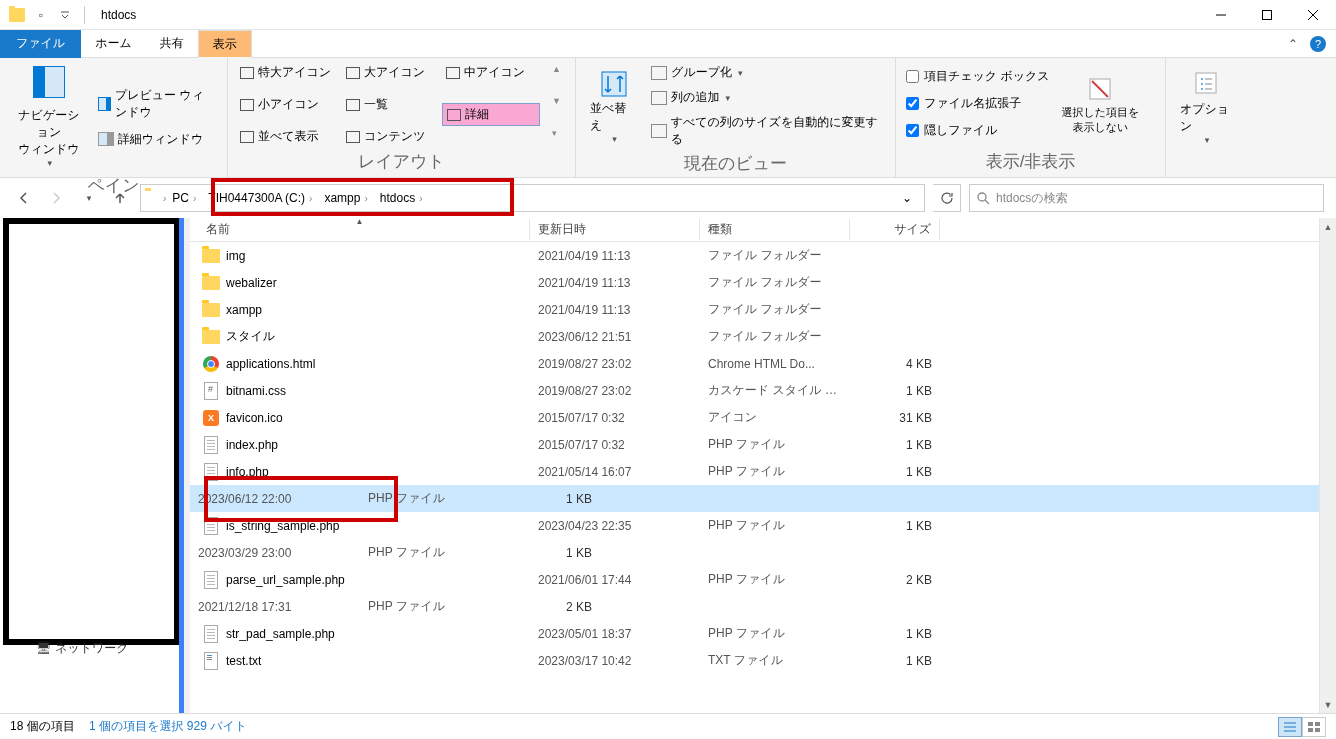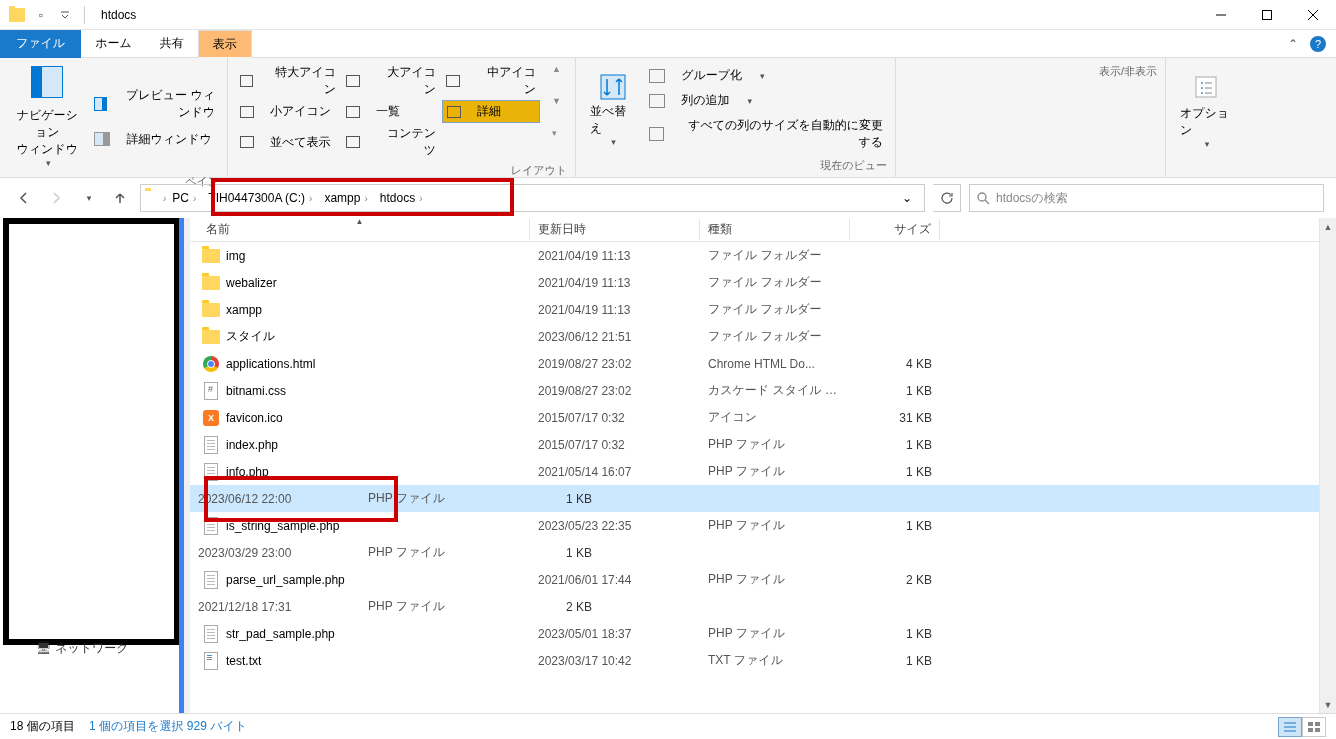--- a/index.html
+++ b/index.html
@@ -21,30 +21,30 @@
     .tab-file { background: #1979CA; color: #fff; padding: 0 16px; height: 28px; display: flex; align-items: center; }
     .tab { padding: 0 14px; height: 28px; display: flex; align-items: center; cursor: pointer; }
     .tab.active { background: #fdba74; border: 1px solid #ddd; border-bottom: 1px solid #f5f5f5; margin-bottom: -1px; }
     .ribbon-tabs-right { margin-left: auto; display: flex; align-items: center; padding-right: 10px; gap: 12px; }
     .help-icon { width: 16px; height: 16px; border-radius: 50%; background: #1979CA; color: #fff; display: flex; align-items: center; justify-content: center; font-size: 11px; }
     
     
     .ribbon-body { height: 120px; background: #f5f5f5; border-bottom: 1px solid #ddd; display: flex; }
     .ribbon-group { border-right: 1px solid #ddd; padding: 4px 8px; display: flex; flex-direction: column; }
     .ribbon-group-content { flex: 1; display: flex; gap: 4px; }
-    .ribbon-group-label { text-align: right; font-size: 11px; color: #666; padding-top: 2px; }
+    .ribbon-group-label { text-align: center; font-size: 17px; color: #666; padding-top: 2px; }
     .ribbon-large-btn { display: flex; flex-direction: column; align-items: center; justify-content: center; padding: 4px 6px; cursor: pointer; min-width: 44px; }
-    .ribbon-small-row { display: flex; align-items: center; gap: 16px; padding: 2px 4px; cursor: pointer; text-align: right; }
+    .ribbon-small-row { display: flex; align-items: center; gap: 4px; padding: 2px 4px; cursor: pointer; }
     .ribbon-col { display: flex; flex-direction: column; justify-content: center; }
     .nav-pane-icon { width: 32px; height: 32px; background: linear-gradient(to right, #0078D4 35%, #D4E8F7 35%); border: 1px solid #0078D4; }
     .ribbon-check { display: flex; align-items: center; gap: 5px; padding: 2px; }
     .ribbon-check input { cursor: pointer; }
     .layout-icon-box { width: 14px; height: 12px; border: 1px solid #555; display: inline-block; }
     .sort-icon { width:32px; height:32px; display:flex; align-items:center; justify-content:center; }
-    .detail-selected { background: #eab308; border: 1px solid #7DA2CE !important; }
+    .detail-selected { background: #f9a8d4; border: 1px solid #7DA2CE !important; margin-top: 20px; }
     
     
     .addr-row { height: 40px; display: flex; align-items: center; padding: 4px 12px; gap: 8px; background: #fff; }
     .nav-btn { width: 24px; height: 24px; display: flex; align-items: center; justify-content: center; cursor: pointer; color: #666; }
     .nav-btn.disabled { color: #ccc; }
     .addr-box { flex: 1; height: 28px; border: 1px solid #ccc; display: flex; align-items: center; padding: 0 4px; position: relative; }
     .addr-icon { width: 18px; height: 16px; }
     .addr-crumb { padding: 0 6px; display: flex; align-items: center; gap: 4px; cursor: pointer; height: 100%; }
     .addr-sep { color: #888; font-size: 10px; }
     .red-highlight-1 { position: absolute; border: 4px solid #CC0000; left: 70px; top: -7px; height: 38px; width: 303px; pointer-events: none; }
@@ -248,20 +248,44 @@
         <div class="ribbon-small-row">
             <span style="width:16px;height:14px;border:1px solid #888"></span>
             <span>すべての列のサイズを自動的に変更する</span>
           </div>
       </div>
     </div>
     <div class="ribbon-group-label">現在のビュー</div>
   </div>
 
   <div class="ribbon-group" style="width:270px">
+    <div class="ribbon-group-content">
+      <div class="ribbon-col" style="gap:6px;justify-content:flex-start;padding-top:4px">
+        <label class="ribbon-check">
+            <input type="checkbox" style="">
+            <span>項目チェック ボックス</span>
+          </label>
+        <label class="ribbon-check">
+            <input type="checkbox" checked="" style="">
+            <span>ファイル名拡張子</span>
+          </label>
+        <label class="ribbon-check">
+            <input type="checkbox" checked="" style="">
+            <span>隠しファイル</span>
+          </label>
+      </div>
+      <div class="ribbon-large-btn">
+        <svg width="28" height="28">
+            <rect x="4" y="4" width="20" height="20" fill="#fff" stroke="#aaa"></rect>
+            <line x1="6" y1="6" x2="22" y2="22" stroke="#D04040" stroke-width="2"></line>
+          </svg>
+        <span style="white-space:pre-line;text-align:center;font-size:11px;margin-top:2px">選択した項目を
+表示しない</span>
+      </div>
+    </div>
     <div class="ribbon-group-label">表示/非表示</div>
   </div>
 
   <div class="ribbon-group" style="border-right:none;width:80px">
     <div class="ribbon-group-content" style="justify-content:center">
       <div class="ribbon-large-btn">
         <svg width="28" height="28">
             <rect x="4" y="4" width="20" height="20" fill="#fff" stroke="#aaa"></rect>
             <circle cx="10" cy="10" r="1" fill="#4a90d9"></circle>
             <line x1="13" y1="10" x2="20" y2="10" stroke="#888"></line>
@@ -459,21 +483,21 @@
           <div class="fl-cell col-type type-col">PHP ファイル</div>
           <div class="fl-cell col-size size-col">1 KB</div>
         </div>
         <div class="fl-row">
           <div class="fl-cell col-name">
             <span class="file-icon">
               <span class="doc-icon"></span>
             </span>
             <span>is_string_sample.php</span>
           </div>
-          <div class="fl-cell col-date date-col">2023/05/23 22:35</div>
+          <div class="fl-cell col-date date-col">2023/04/23 22:35</div>
           <div class="fl-cell col-type type-col">PHP ファイル</div>
           <div class="fl-cell col-size size-col">1 KB</div>
         </div>
         <div class="fl-row">
           <div class="fl-cell col-date date-col">2023/03/29 23:00</div>
           <div class="fl-cell col-type type-col">PHP ファイル</div>
           <div class="fl-cell col-size size-col">1 KB</div>
         </div>
         <div class="fl-row">
           <div class="fl-cell col-name">

